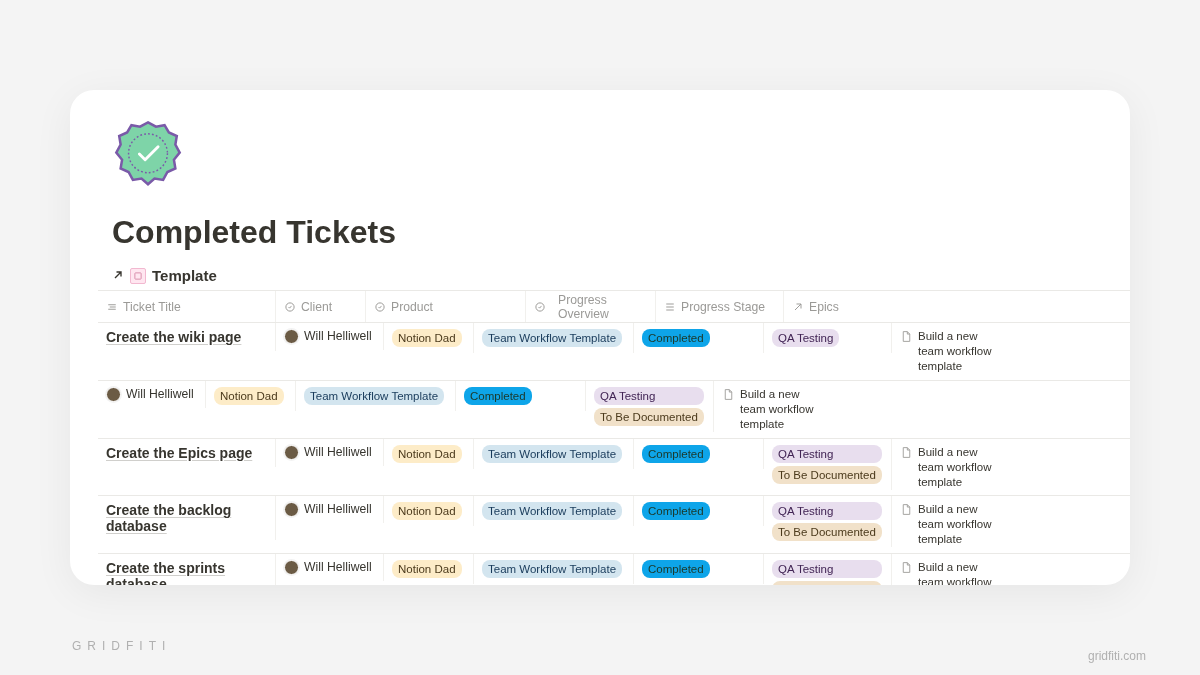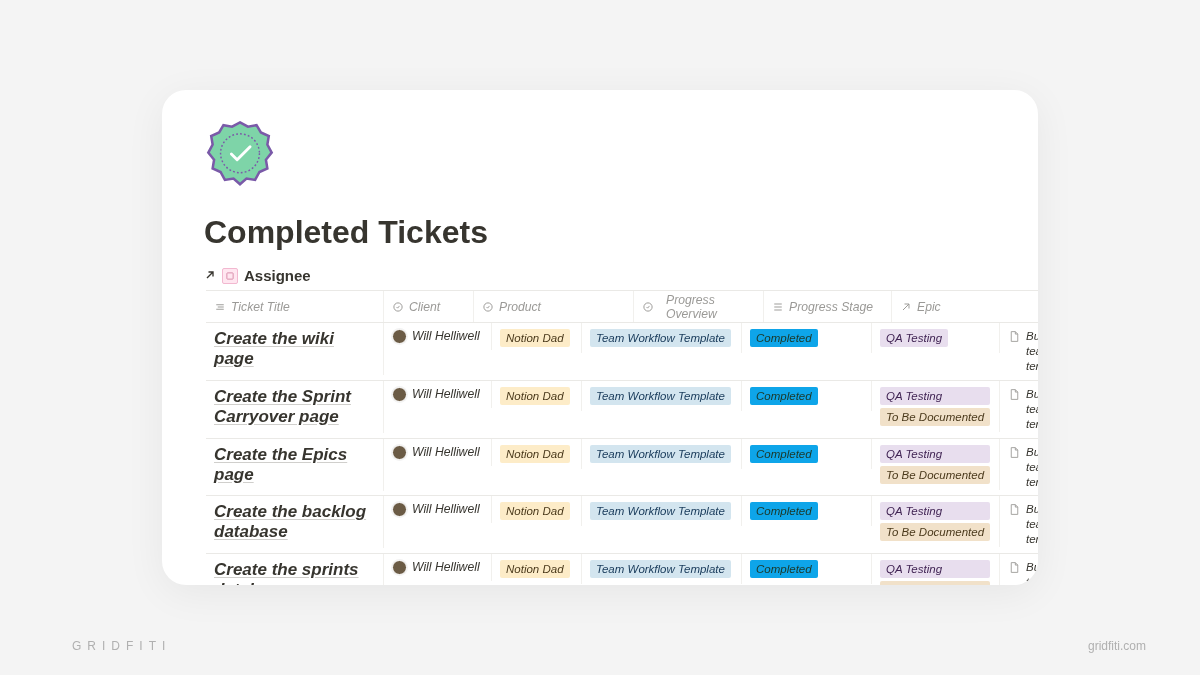--- a/index.html
+++ b/index.html
@@ -1,46 +1,46 @@
 <!DOCTYPE html>
 <html><head>
 <meta charset="utf-8">
 <style>
 * { margin:0; padding:0; box-sizing:border-box; }
 body { width:1200px; height:675px; background:#f4f4f4; font-family:-apple-system,BlinkMacSystemFont,'Segoe UI',Helvetica,Arial,sans-serif; position:relative; overflow:hidden; }
 .outer { position:absolute; left:0; top:0; width:1200px; height:675px; display:flex; align-items:center; justify-content:center; }
-.window { width:876px; height:495px; background:#fff; border-radius:24px; box-shadow:0 8px 40px rgba(0,0,0,.06); padding:28px 16px 0 0; overflow:hidden; position:relative; }
+.window { width:1060px; height:495px; background:#fff; border-radius:24px; box-shadow:0 8px 40px rgba(0,0,0,.06); padding:28px 16px 0 0; overflow:hidden; position:relative; }
 .content { padding:0 42px; }
 .page-icon { width:72px; height:72px; margin-bottom:24px; position:relative; display:flex; align-items:center; justify-content:center; }
 .page-icon svg { width:72px; height:72px; }
 .page-title { font-size:32px; font-weight:700; color:#37352f; margin-bottom:16px; }
 .db-link { display:flex; align-items:center; gap:6px; font-size:15px; font-weight:600; color:#37352f; margin-bottom:6px; }
 .db-link .arrow-icon svg { width:12px; height:12px; }
 .db-link .ticket-icon { width:16px; height:16px; background:#ffe6f0; border:1px solid #f2b8d0; border-radius:2px; display:flex; align-items:center; justify-content:center;}
 .table-wrap { width:calc(100% + 42px); overflow:hidden; font-size:12.2px; border-top:1px solid #eae9e6; }
 .header-row { display:flex; height:32px; align-items:center; border-bottom:1px solid #eae9e6; color:#9b9a97; }
 .cell { flex-shrink:0; padding:3px 8px; display:flex; align-items:center; gap:5px; height:100%; border-right:1px solid #f1f0ed; }
 .c1 { width:178px; } .c2 { width:108px; } .c3 { width:90px; } .c4 { width:160px; } .c5 { width:130px;gap:12px; } .c6 { width:128px; } .c7 { width:120px; border-right:none; }
 .hdr-icon svg { width:12px; height:12px; fill:#9b9a97; display:block; }
 .data-row { display:flex; border-bottom:1px solid #eae9e6; min-height:30px; color:#37352f; }
 .data-row .cell { align-items:flex-start; padding-top:6px; padding-bottom:6px; }
-.title-cell { font-weight:600; text-decoration:underline; text-decoration-color:#d0cfcc; text-underline-offset:2px; cursor:pointer; font-size:17px; }
+.title-cell { font-weight:600; text-decoration:underline; text-decoration-color:#d0cfcc; text-underline-offset:2px; cursor:pointer; font-size:14px; }
 .avatar { width:15px; height:15px; border-radius:50%; background:#6b5b45; flex-shrink:0; border:1px solid #fff; box-shadow:0 0 0 1px rgba(0,0,0,.05); }
-.tag { display:inline-block; border-radius:2px; padding:1px 6px; font-size:11.5px; line-height:16px; white-space:nowrap; }
+.tag { display:inline-block; border-radius:8px; padding:1px 6px; font-size:11.5px; line-height:16px; white-space:nowrap; }
 .tag-yellow { background:#fdecc8; color:#4b3a1c; }
 .tag-blue { background:#d3e5ef; color:#183a5a;text-align:center; }
 .tag-green { background:#0ea5e9; color:#1c3829; }
 .tag-purple { background:#e8deee; color:#412454; }
 .tag-brown { background:#f1e1c9; color:#4b3a1c; }
 .stack { display:flex; flex-direction:column; gap:3px; }
 .epic-cell { display:flex; gap:5px; align-items:flex-start; font-size:11.5px; color:#37352f; overflow:hidden; }
 .epic-cell .doc-icon svg { width:13px; height:13px; fill:#9b9a97; margin-top:1px; flex-shrink:0; }
 .epic-text { white-space:normal; line-height:1.3; }
 .footer-left { position:absolute; left:72px; bottom:22px; font-size:12px; letter-spacing:6px; color:#b0b0b0; font-weight:400; }
-.footer-right { position:absolute; right:54px; bottom:22px; font-size:12px; color:#b0b0b0; }
+.footer-right { position:absolute; right:54px; bottom:12px; font-size:12px; color:#b0b0b0; }
 </style>
 </head>
 <body>
 
 <div class="outer">
   <div class="window">
     <div class="content">
       <div class="page-icon">
         <svg viewBox="0 0 100 100">
           <path d="M50 6 L61 12 L73 10 L79 20 L90 25 L88 37 L94 48 L86 58 L88 70 L77 75 L71 86 L59 84 L50 92 L41 84 L29 86 L23 75 L12 70 L14 58 L6 48 L12 37 L10 25 L21 20 L27 10 L39 12 Z" fill="#7ed4a8" stroke="#7a5aa8" stroke-width="3.5"></path>
@@ -51,25 +51,25 @@
       <h1 class="page-title">Completed Tickets</h1>
       <div class="db-link">
         <span class="arrow-icon"><svg viewBox="0 0 16 16">
               <path d="M4 12 L12 4 M6 4 H12 V10" stroke="#37352f" stroke-width="1.8" fill="none"></path>
             </svg></span>
         <span class="ticket-icon">
             <svg width="10" height="10" viewBox="0 0 16 16">
               <rect x="3" y="3" width="10" height="10" rx="1" fill="none" stroke="#d68aa8" stroke-width="1.5"></rect>
             </svg>
           </span>
-        <span>Assignee</span>
+        <span>Template</span>
       </div>
     </div>
 
-    <div class="table-wrap" style="margin-left:44px;font-style:italic;">
+    <div class="table-wrap" style="margin-left:28px;">
       <div class="header-row" id="header-row">
           <div class="cell c1">
             <span class="hdr-icon">
               <svg viewBox="0 0 16 16">
                 <path d="M3 5h10M5 8h8M3 11h10" stroke="#9b9a97" stroke-width="1.3"></path>
               </svg>
             </span>
             <span>Ticket Title</span>
           </div>
           <div class="cell c3">
@@ -106,21 +106,21 @@
               </svg>
             </span>
             <span>Progress Stage</span>
           </div>
           <div class="cell c7">
             <span class="hdr-icon">
               <svg viewBox="0 0 16 16">
                 <path d="M4 12 L12 4 M6 4 H12 V10" stroke="#9b9a97" stroke-width="1.3" fill="none"></path>
               </svg>
             </span>
-            <span>Epic</span>
+            <span>Epics</span>
           </div>
         </div>
       <div id="rows-container">
           <div class="data-row">
             <div class="cell c1">
               <span class="title-cell">Create the wiki page</span>
             </div>
             <div class="cell c2">
               <span class="avatar"></span>
               <span>Will Helliwell</span>
@@ -140,23 +140,20 @@
               </div>
             </div>
             <div class="cell c7 epic-cell">
               <span class="doc-icon"><svg viewBox="0 0 16 16">
                   <path d="M4 2h5l3 3v9H4z M9 2v3h3" fill="none" stroke="#9b9a97" stroke-width="1.1"></path>
                 </svg></span>
               <span class="epic-text">Build a new team workflow template</span>
             </div>
           </div>
           <div class="data-row">
-            <div class="cell c1">
-              <span class="title-cell">Create the Sprint Carryover page</span>
-            </div>
             <div class="cell c2">
               <span class="avatar"></span>
               <span>Will Helliwell</span>
             </div>
             <div class="cell c3">
               <span class="tag tag-yellow">Notion Dad</span>
             </div>
             <div class="cell c4">
               <span class="tag tag-blue">Team Workflow Template</span>
             </div>

